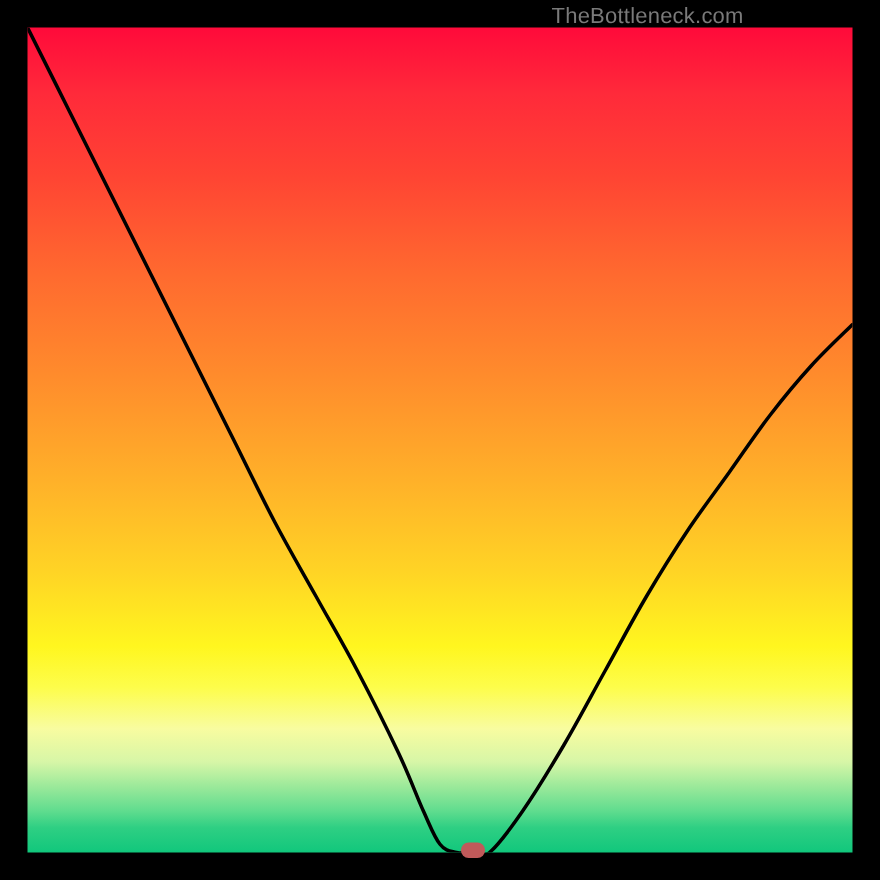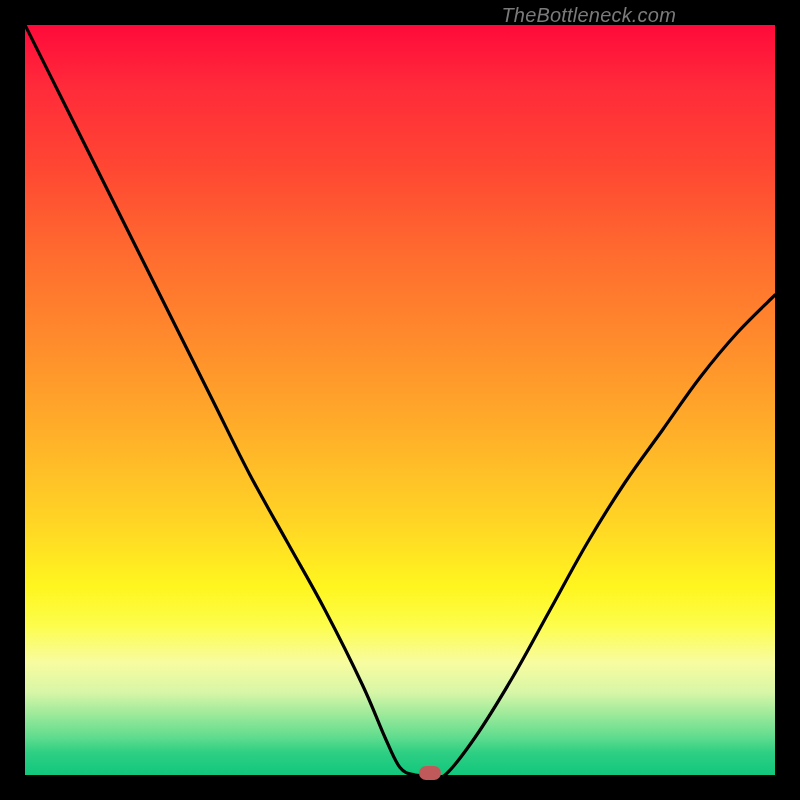--- a/index.html
+++ b/index.html
@@ -9,21 +9,20 @@
     height: 800px;
     background: #000;
     overflow: hidden;
     font-family: Arial, Helvetica, sans-serif;
   }
   .frame {
     position: relative;
     width: 704px;
     height: 800px;
     background: #000;
-    font-style: italic;
   }
   .plot-area {
     position: absolute;
     left: 25px;
     top: 25px;
     width: 750px;
     height: 750px;
     
     background: linear-gradient(to bottom,
       #ff0a3a 0%,

